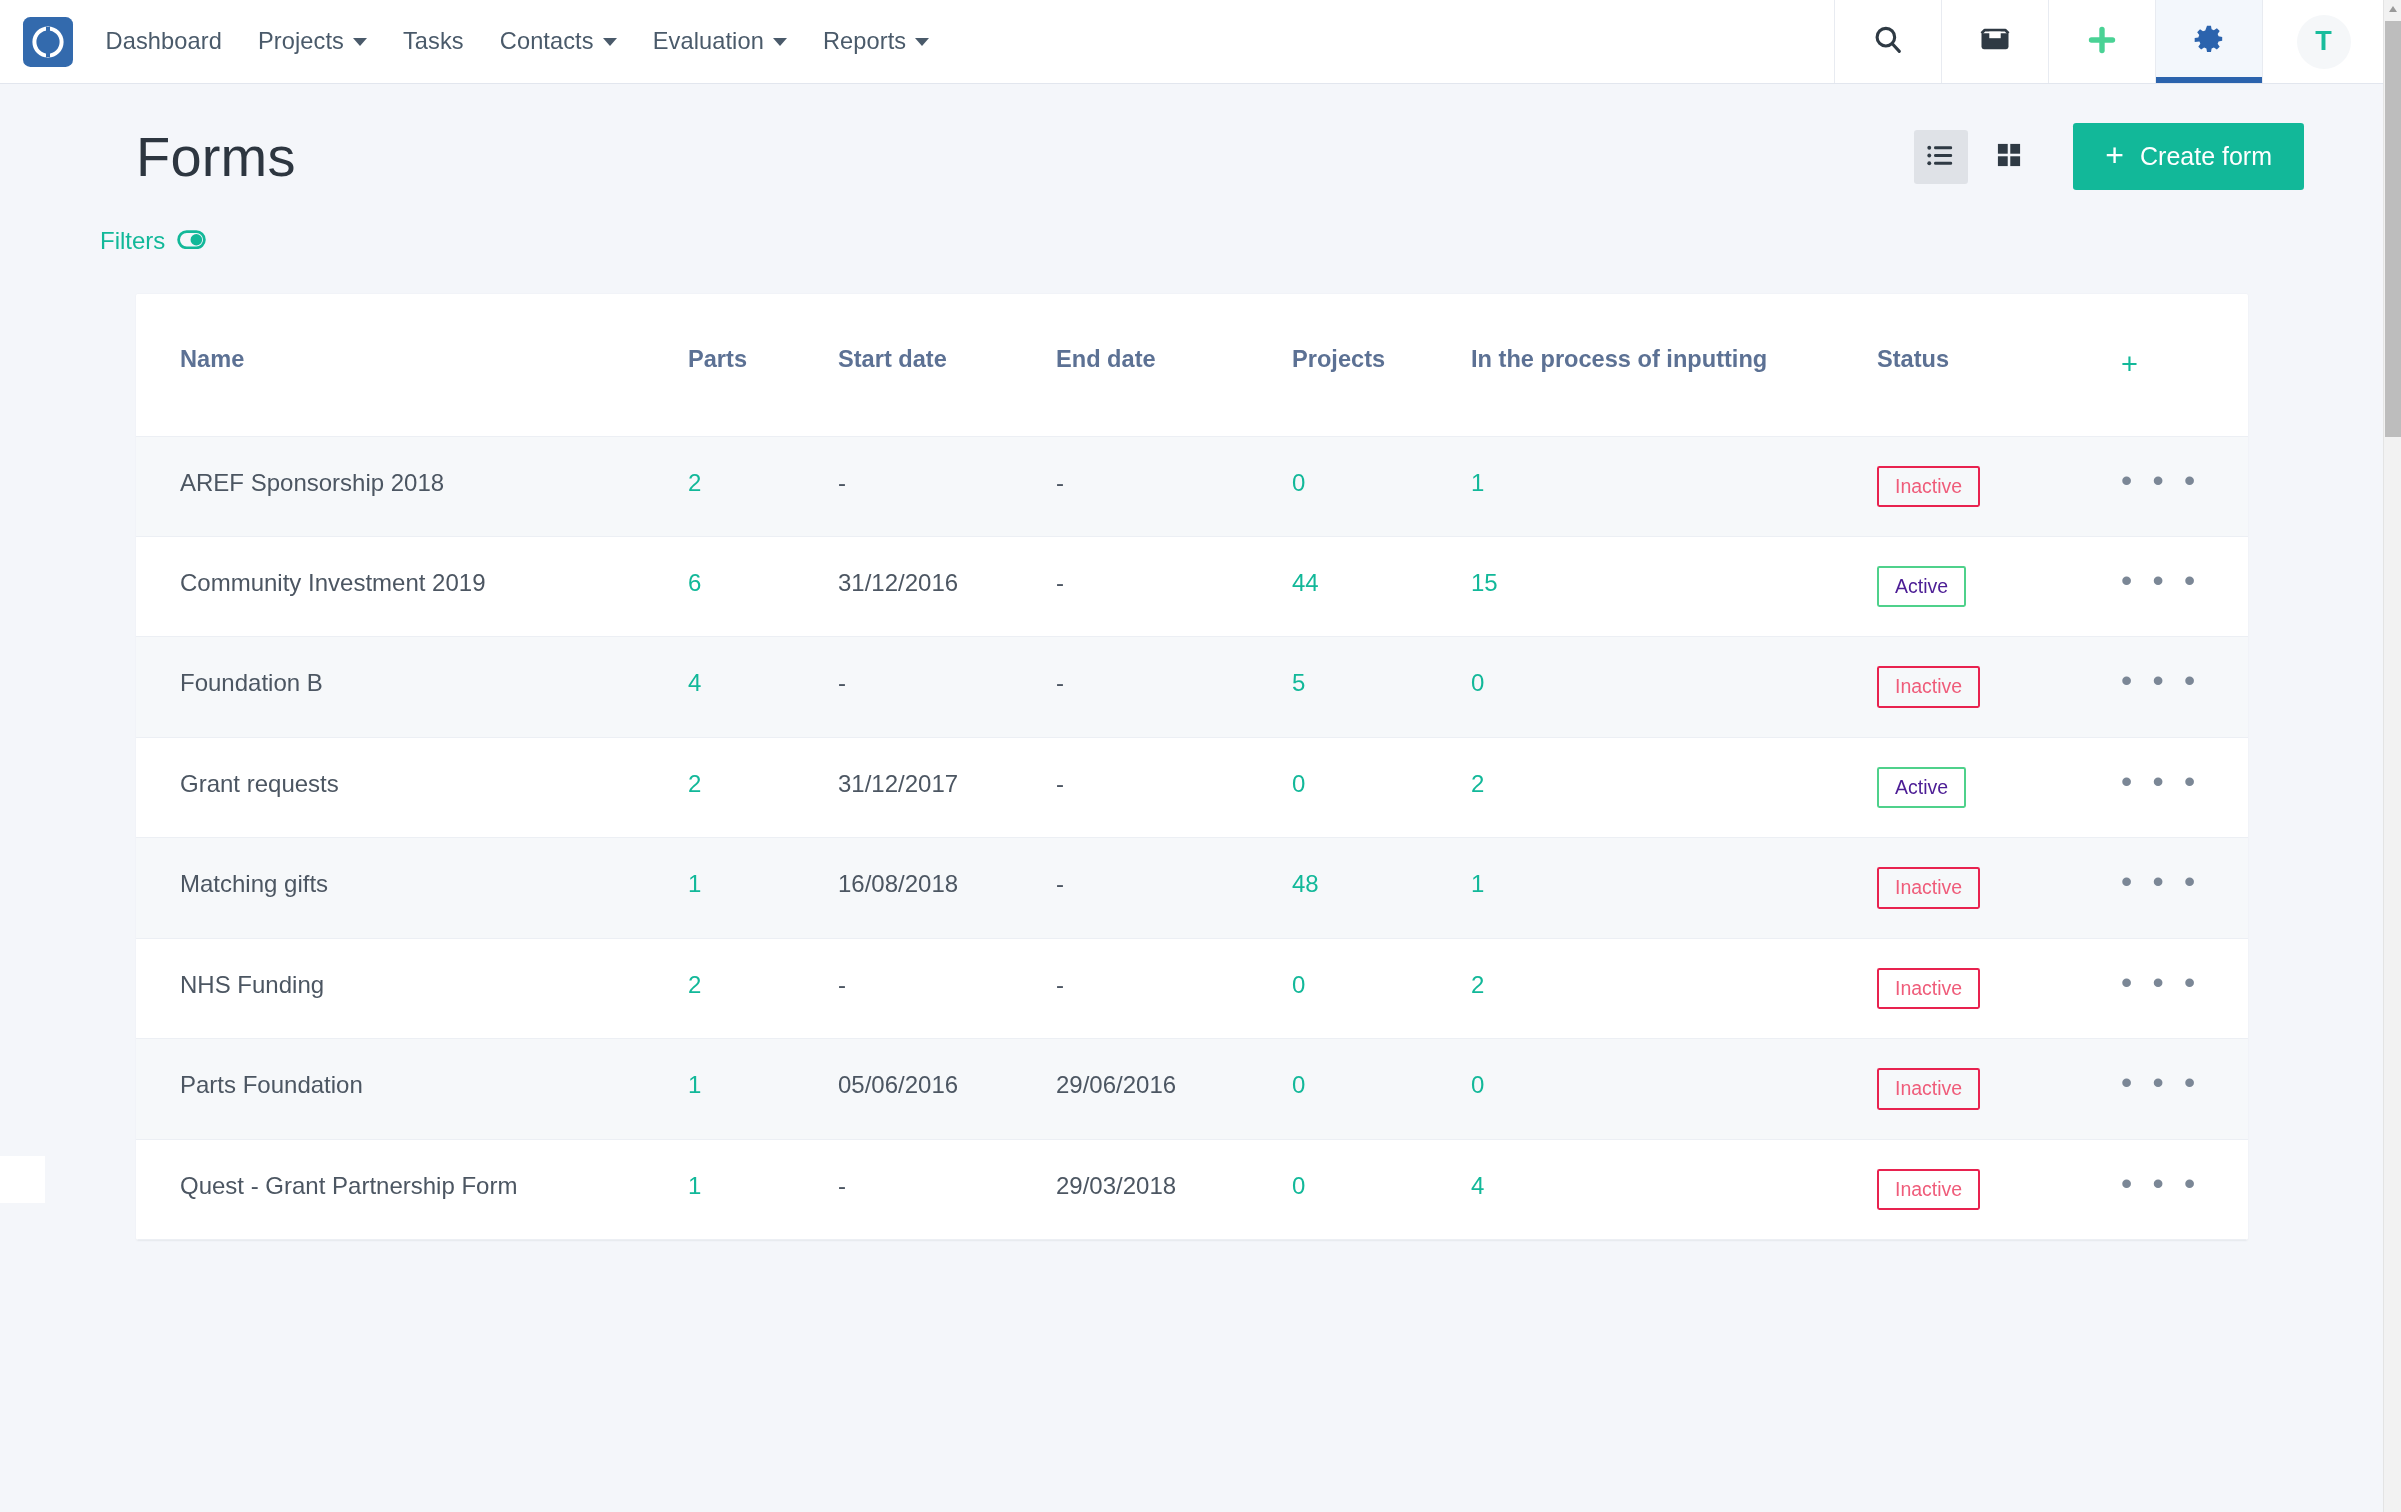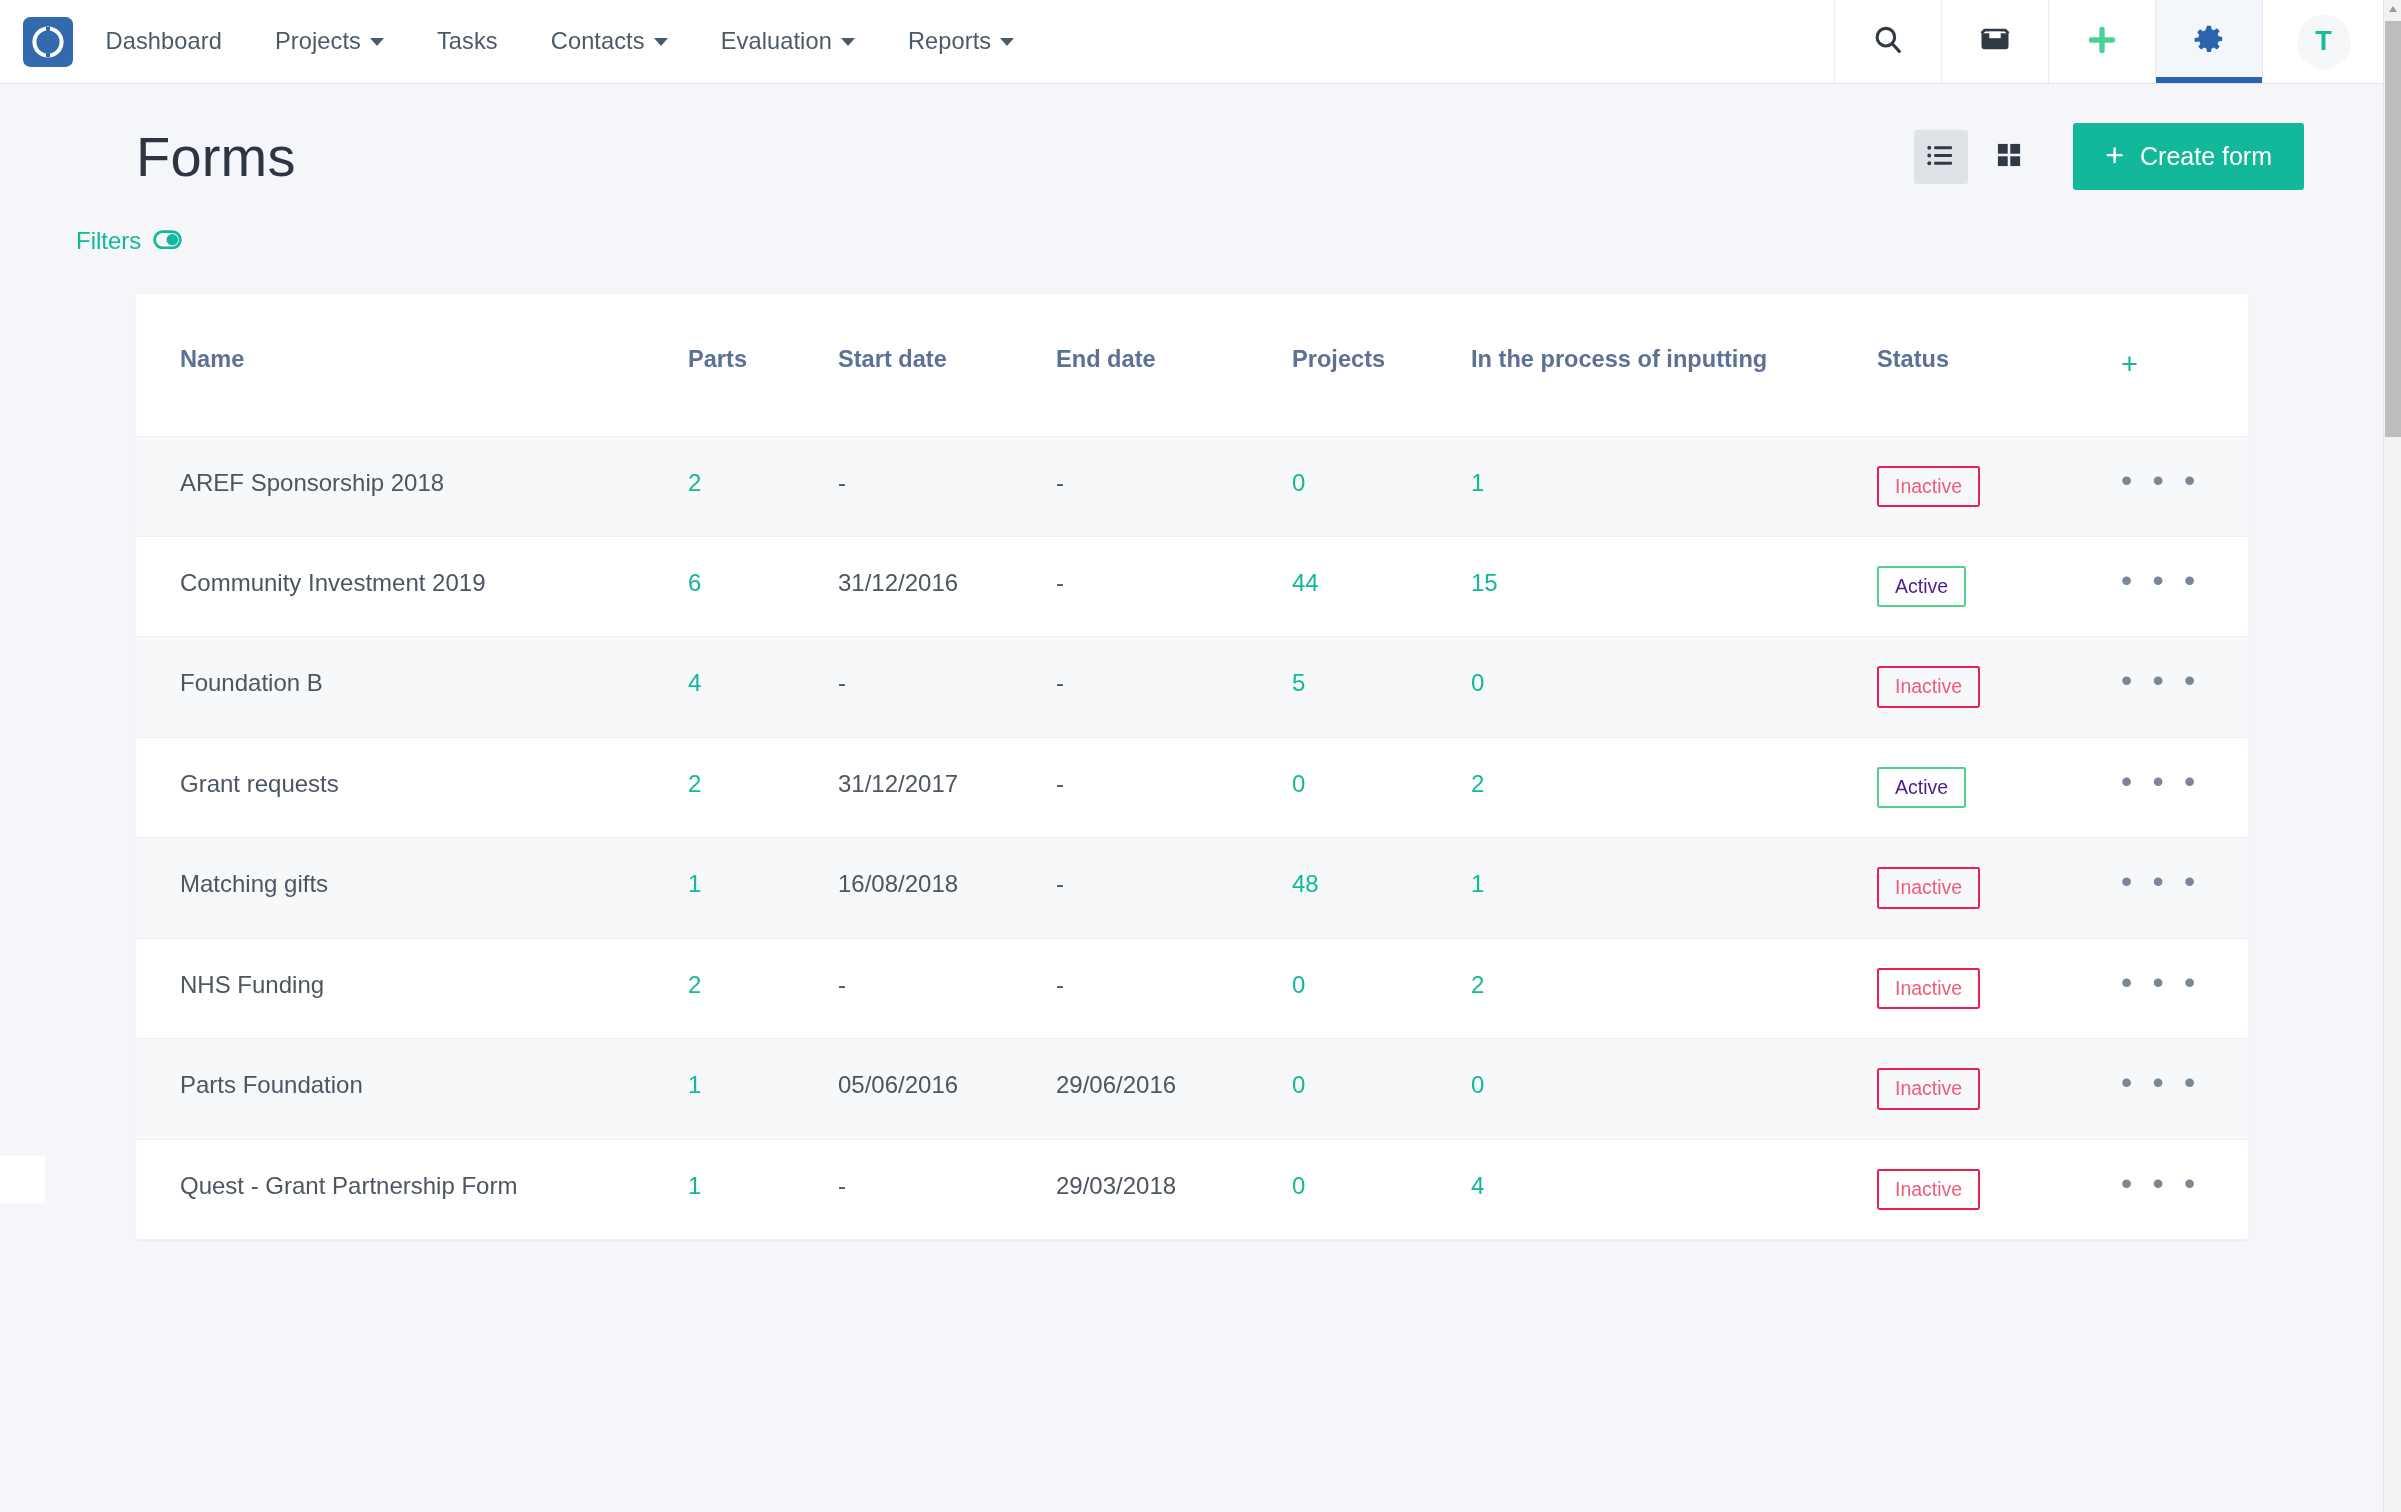--- a/index.html
+++ b/index.html
@@ -34,21 +34,21 @@
     width: 50px; height: 50px;
     background: #336aad;
     border-radius: 7.3px;
     display: flex; align-items: center; justify-content: center;
   }
   .brand-logo svg { display:block; }
 
   .nav-links {
     display: flex;
     align-items: center;
-    gap: 17px;
+    gap: 0px;
   }
   .nav-link {
     font-size: 23.6px;
     color: #4a5a6a;
     padding: 0 18px;
     height: 84px;
     display: flex;
     align-items: center;
     cursor: pointer;
     white-space: nowrap;
@@ -156,21 +156,21 @@
   }
   .create-btn .plus {
     font-size: 32px;
     line-height: 1;
     font-weight: 400;
     position: relative;
     top: -1.6px;
   }
 
   .filters-row {
-    padding: 37px 0 0 76px;
+    padding: 37px 0 0 100px;
   }
   .filters-link {
     display: inline-flex;
     align-items: center;
     gap: 11.4px;
     color: #12b899;
     font-size: 24px;
     cursor: pointer;
   }
 

